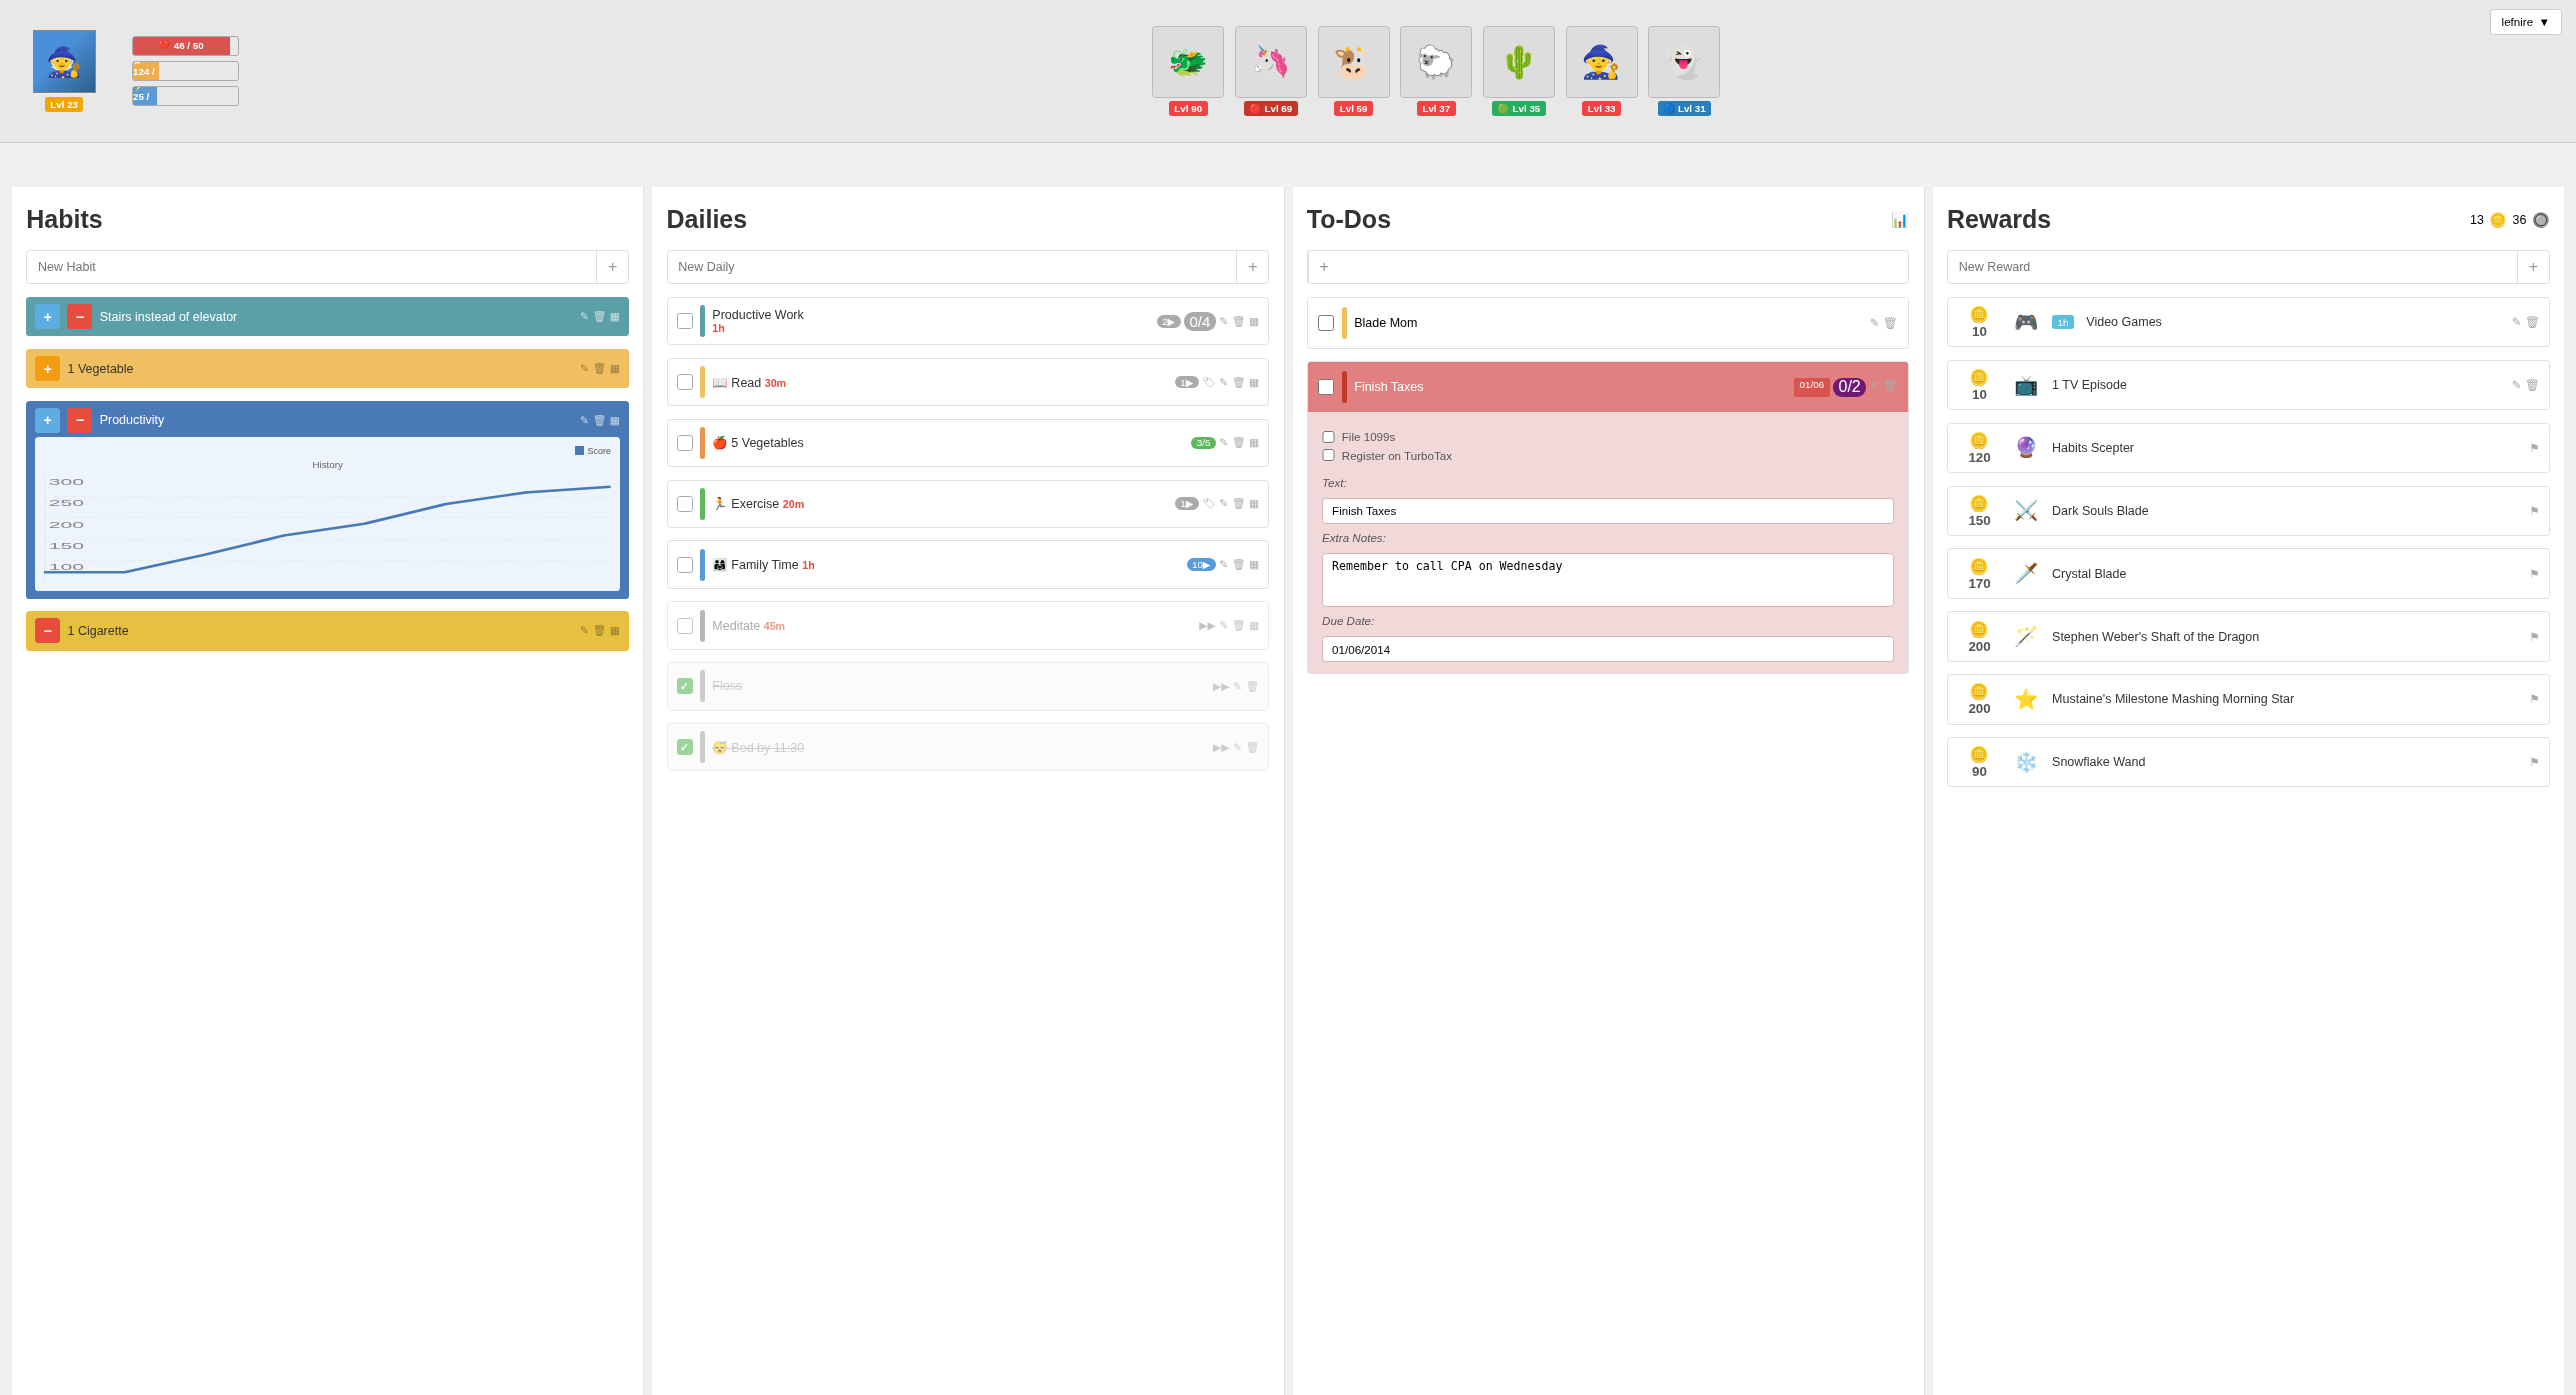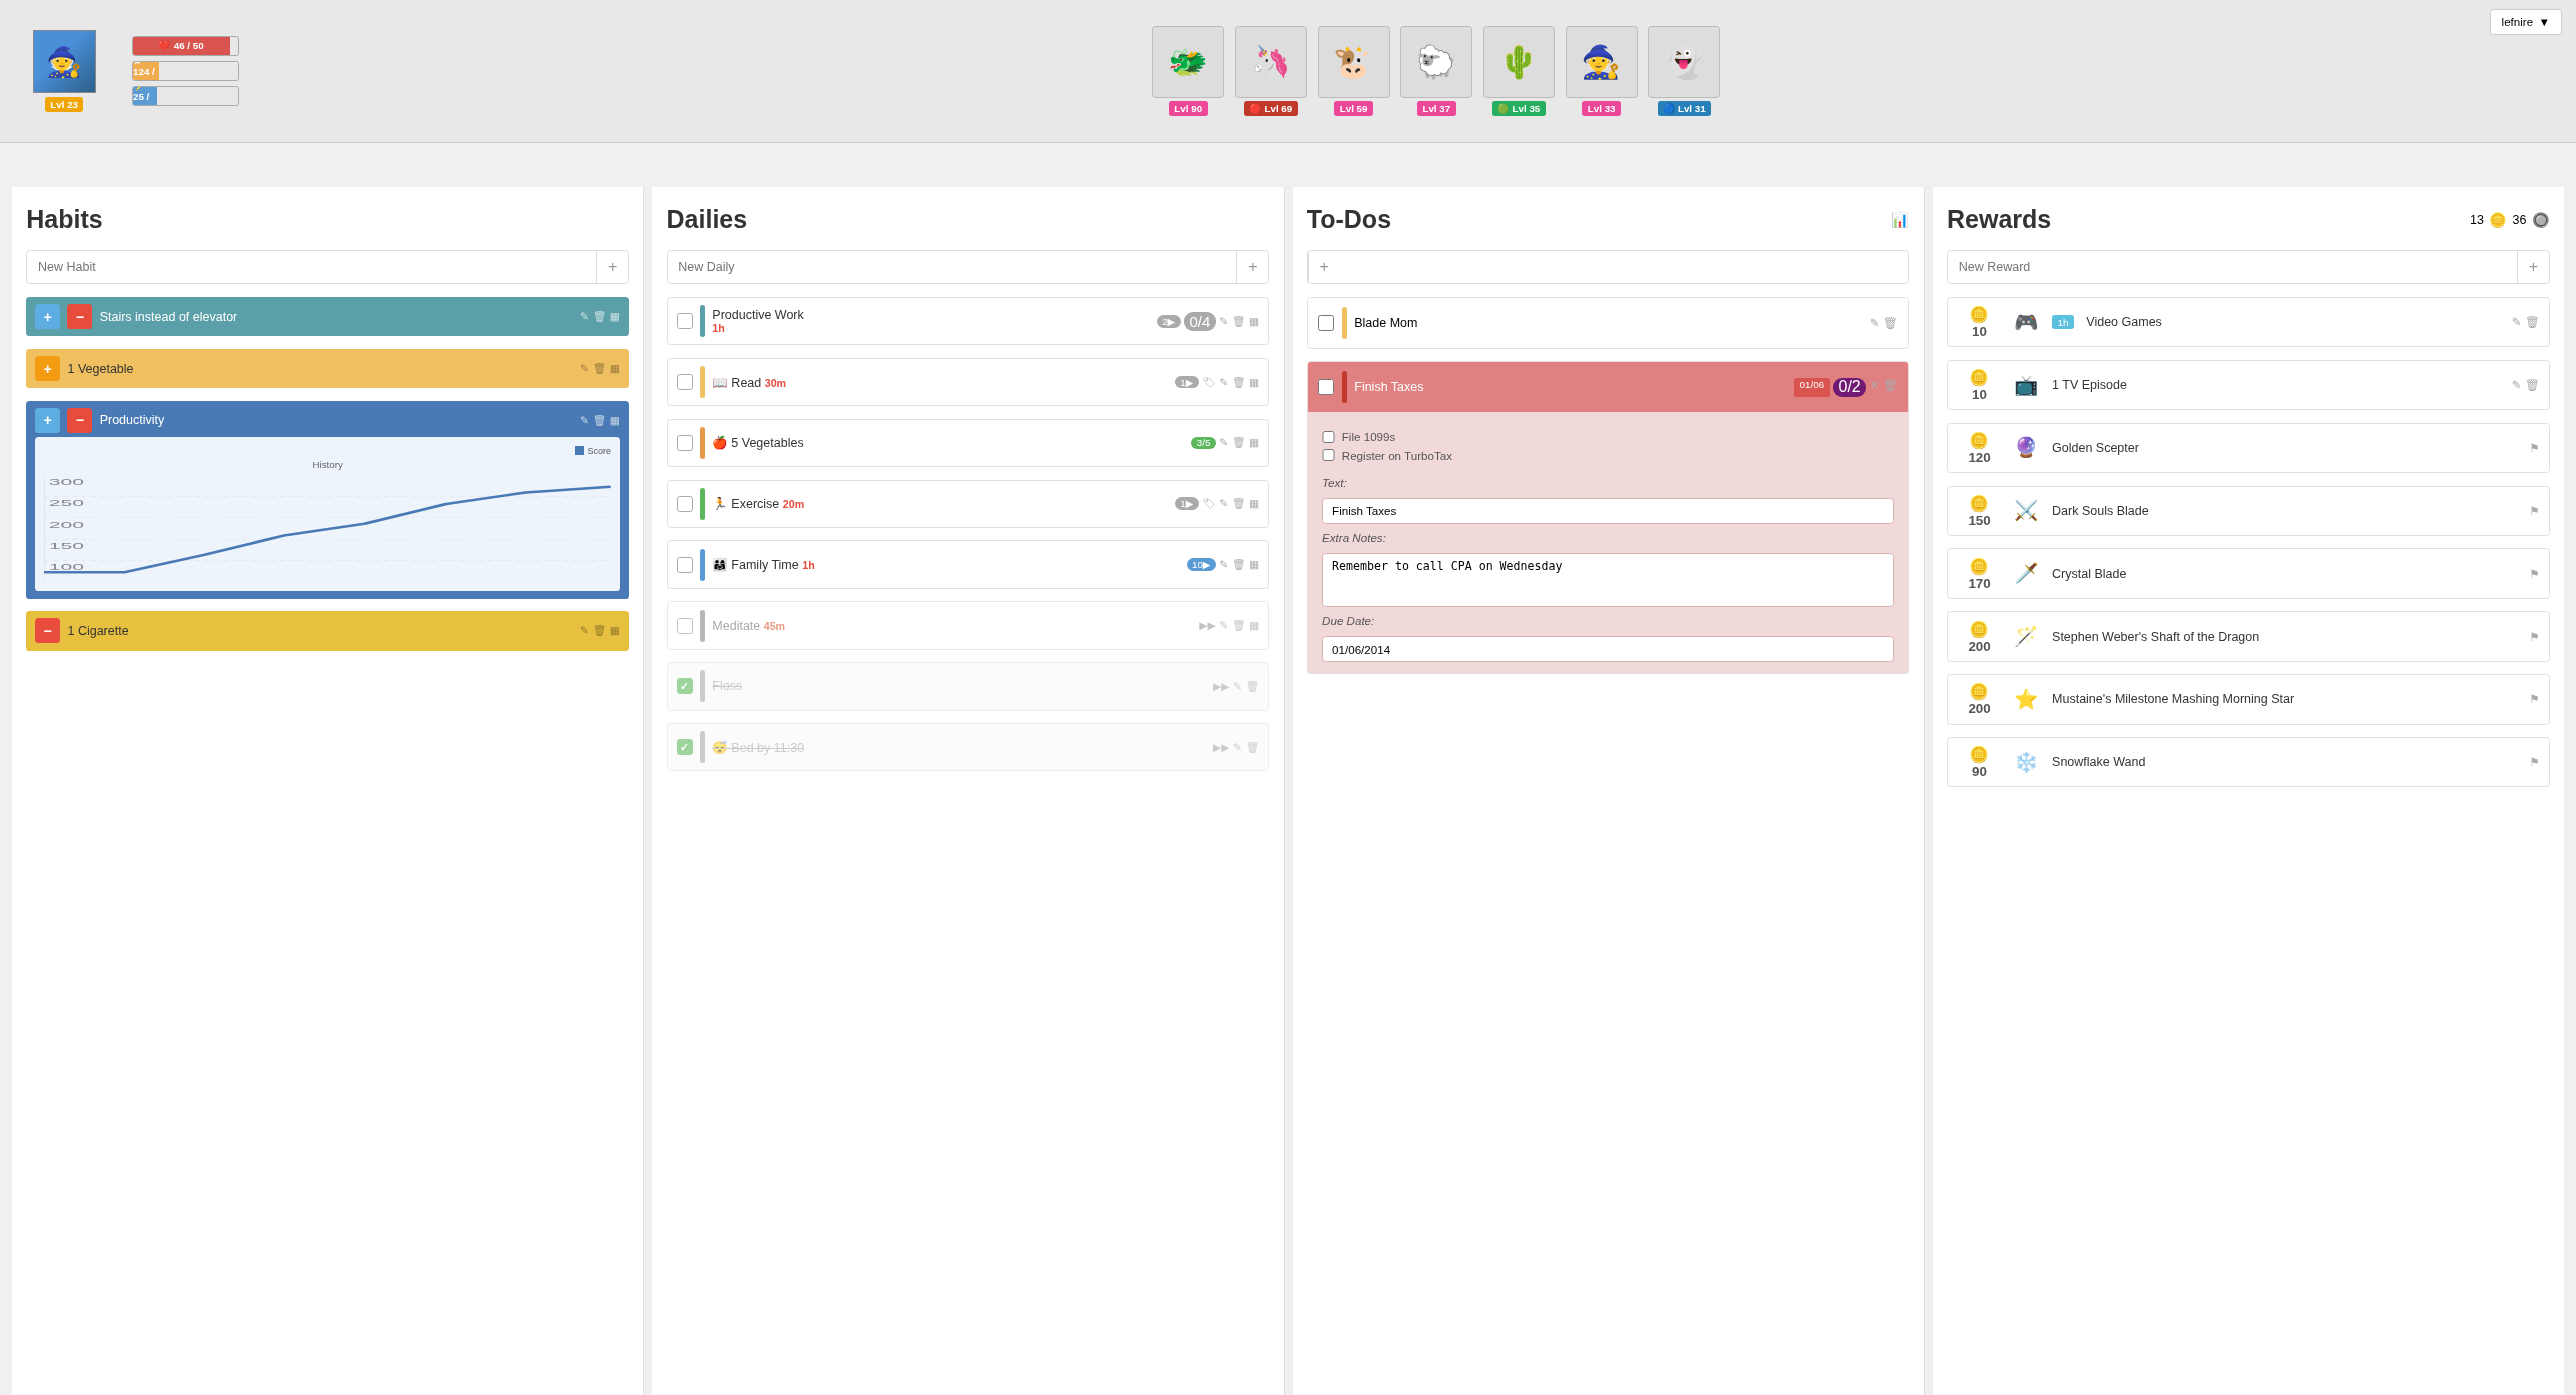--- a/index.html
+++ b/index.html
@@ -87,21 +87,21 @@
       background: #ddd;
       border: 0.9px solid #bbb;
       display: flex; align-items: center; justify-content: center;
       font-size: 32px;
       border-radius: 3.6px;
       overflow: hidden;
     }
     .monster-level {
       font-size: 9.8px;
       font-weight: bold;
-      background: #ec4899;
+      background: #ef4444;
       color: white;
       padding: 1.8px 5.4px;
       border-radius: 2.7px;
     }
     .monster-level.red { background: #c0392b; }
     .monster-level.green { background: #27ae60; }
     .monster-level.blue { background: #2980b9; }
 
     .top-right-user {
       position: absolute;
@@ -773,21 +773,21 @@
           <span>🗑</span>
         </div>
       </div>
 
       <div class="reward-item">
         <div class="reward-cost">
           <span class="reward-coin">🪙</span>
           <span class="reward-cost-num">120</span>
         </div>
         <div class="reward-icon">🔮</div>
-        <span class="reward-label">Golden Scepter</span>
+        <span class="reward-label">Habits Scepter</span>
         <div class="reward-actions">
           <span>⚑</span>
         </div>
       </div>
 
       <div class="reward-item">
         <div class="reward-cost">
           <span class="reward-coin">🪙</span>
           <span class="reward-cost-num">150</span>
         </div>

